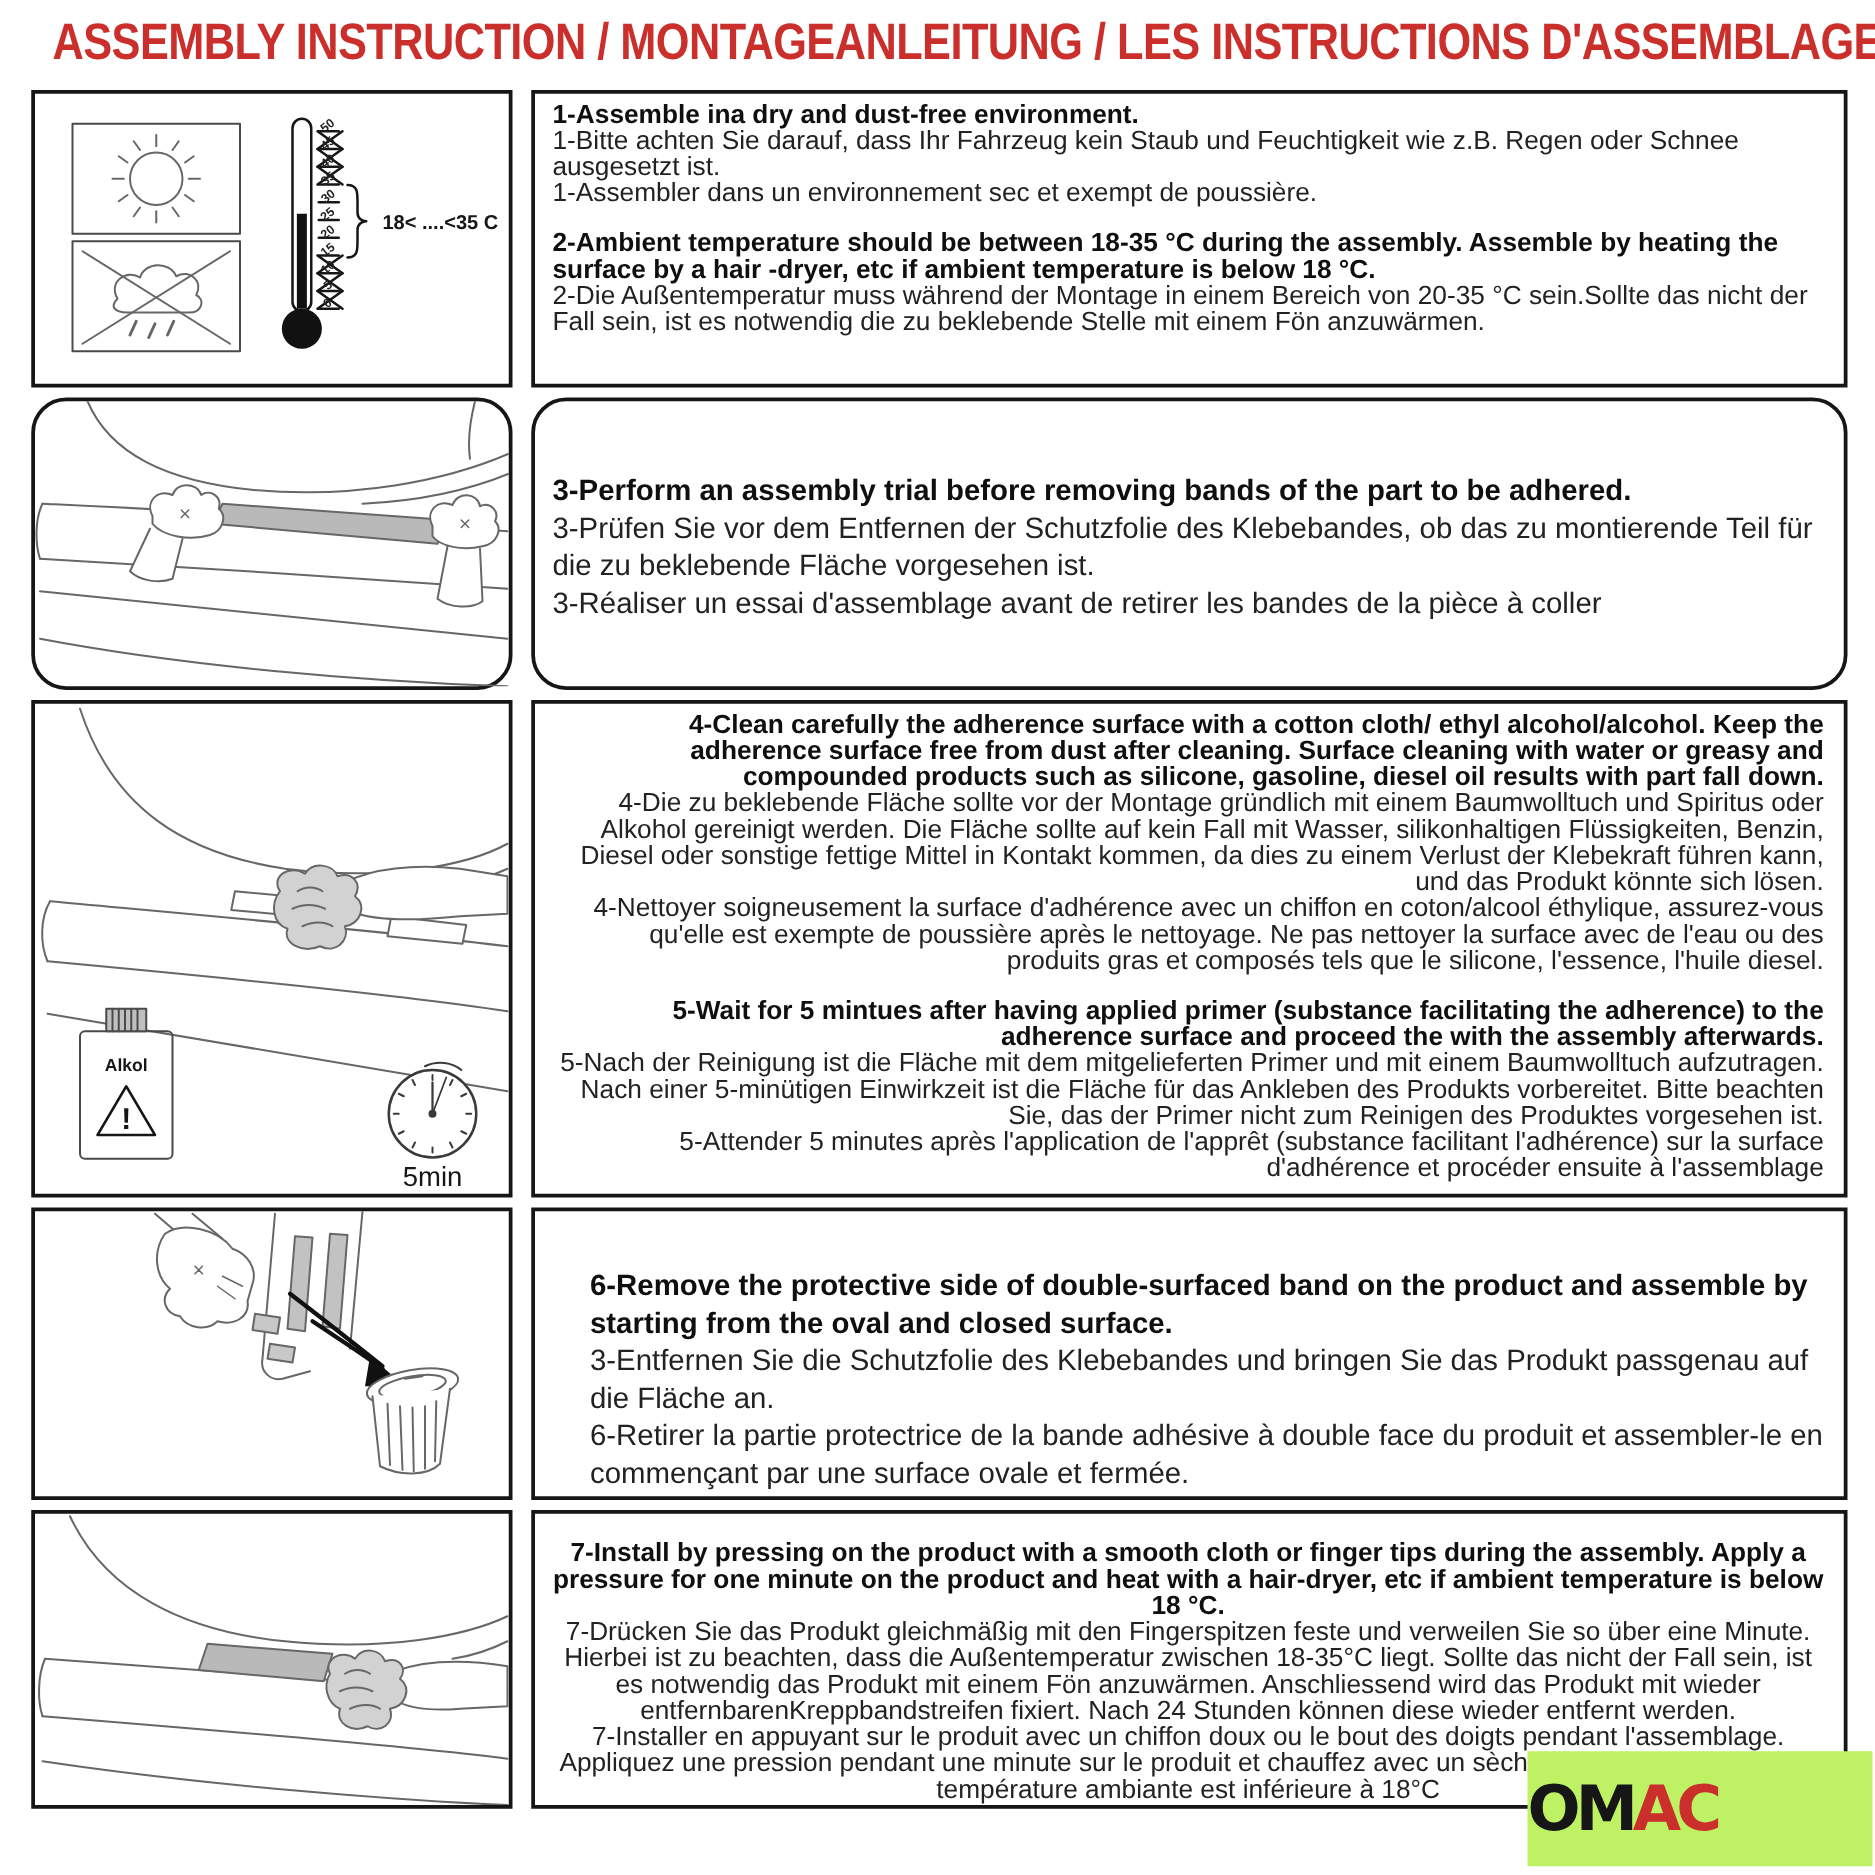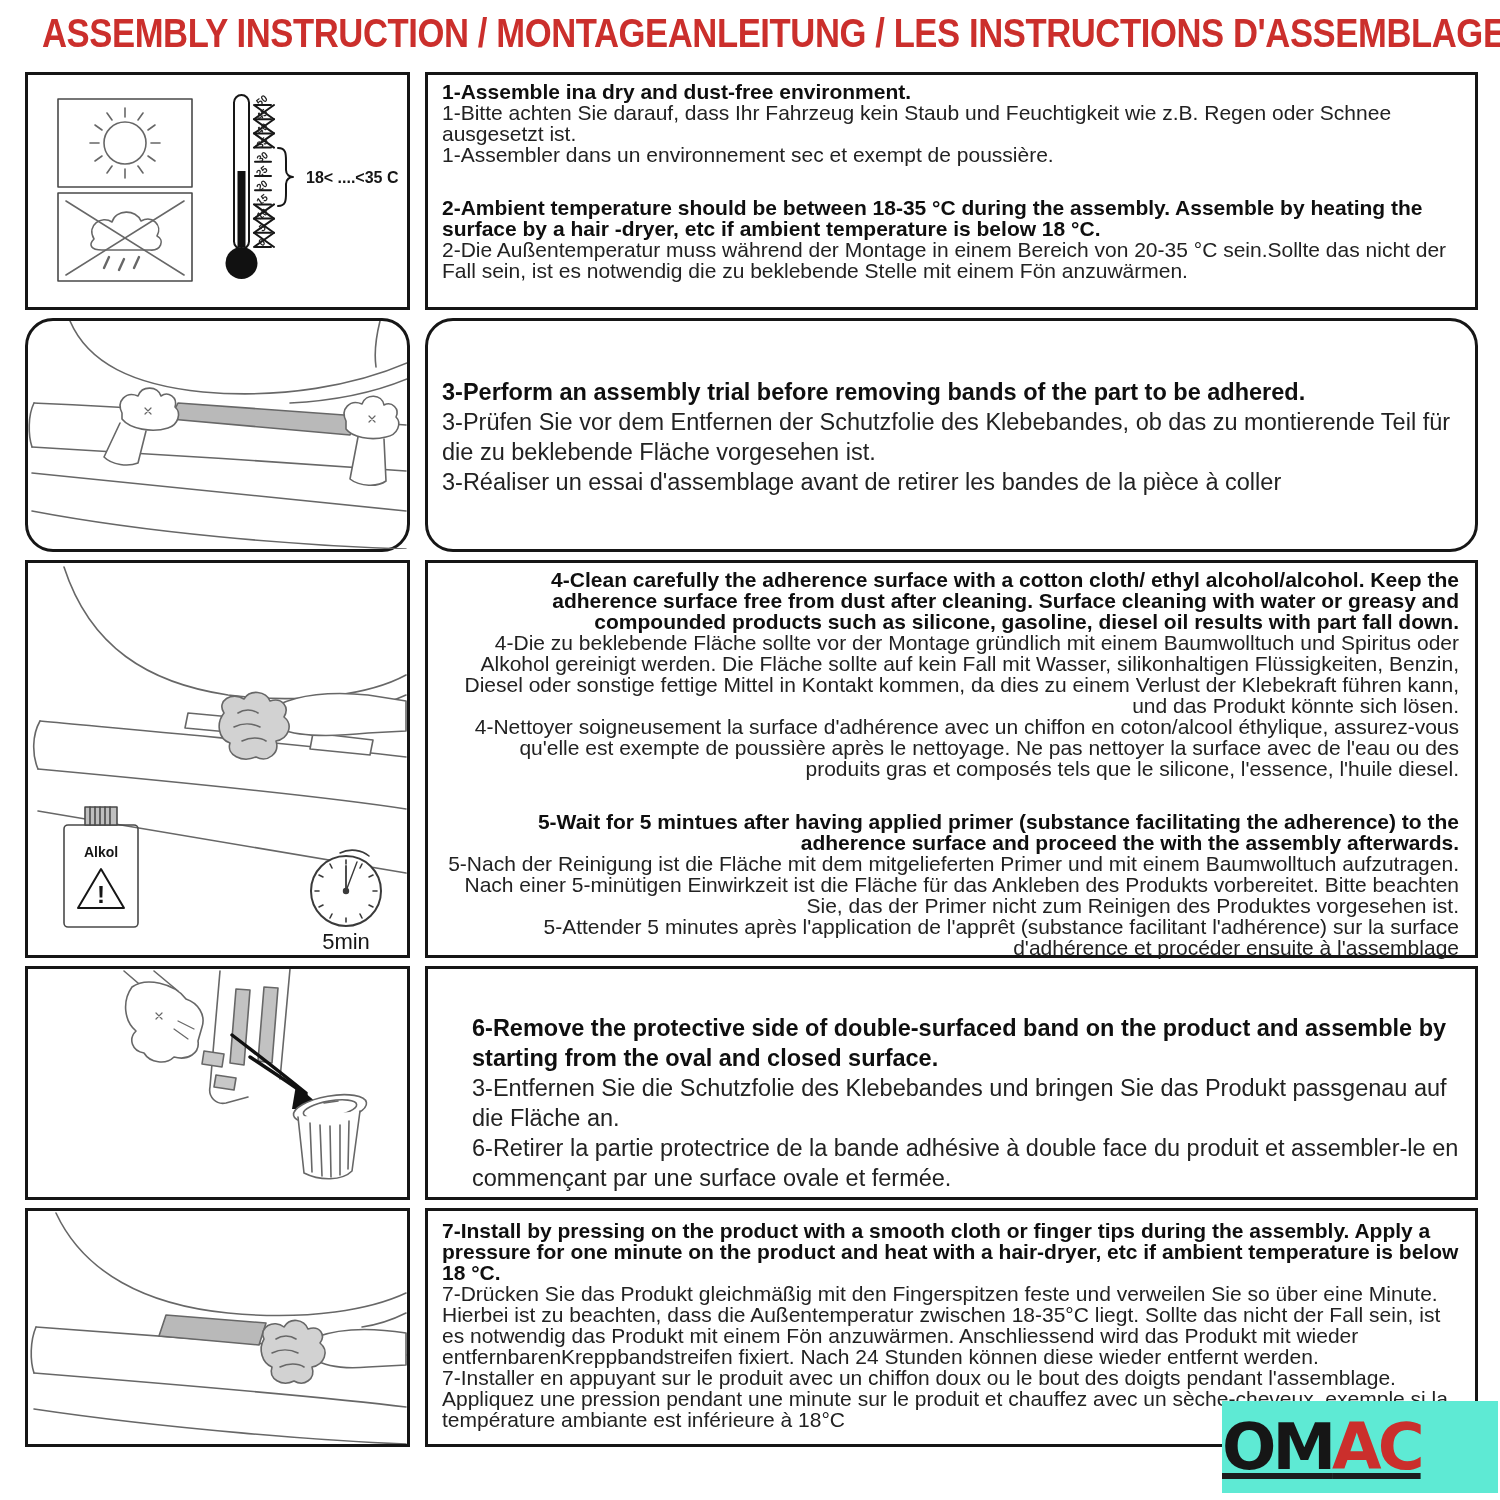--- a/index.html
+++ b/index.html
@@ -11,32 +11,32 @@
   .box{position:absolute;box-sizing:border-box;border:3px solid #161616;background:#fff;}
   .imgbox{left:25px;width:385px;}
   .txtbox{left:425px;width:1053px;padding:6px 16px 0 14px;}
   #img1,#txt1{top:72px;height:238px;}
   #img2,#txt2{top:318px;height:234px;border-radius:28px;}
   #img3,#txt3{top:560px;height:398px;text-align:right;}
   #img4,#txt4{top:966px;height:234px;}
   #img5,#txt5{top:1208px;height:239px;}
   #txt2{padding-top:56px;}
   #txt4{padding-top:44px;padding-left:44px;}
-  #txt5{padding-top:9px;}
+  #txt5{padding-top:21px;text-align:center;}
   .txtbox p{margin:0;}
   .sm p{font-size:21px;line-height:21px;color:#222;}
   .lg p{font-size:23.5px;line-height:30px;color:#222;}
   p.b{font-weight:700;color:#0f0f0f;}
-  p.gap{margin-top:32px;}
+  p.gap{margin-top:19px;}
   svg{display:block;}
   .art{fill:none;stroke:#676767;stroke-width:1.6;stroke-linecap:round;stroke-linejoin:round;}
   .ink{fill:none;stroke:#161616;stroke-width:2;stroke-linecap:round;stroke-linejoin:round;}
-  .logo{position:absolute;left:1222px;top:1401px;width:276px;height:92px;background:#5eead4;
+  .logo{position:absolute;left:1222px;top:1401px;width:276px;height:92px;background:#bef264;
         display:flex;align-items:center;justify-content:flex-start;z-index:5;
-        font-family:"DejaVu Sans",sans-serif;font-weight:800;font-size:64px;letter-spacing:-4px;text-decoration:underline;}
+        font-family:"DejaVu Sans",sans-serif;font-weight:800;font-size:50px;letter-spacing:-4px;}
   .logo .lb{color:#161616;}
   .logo .lr{color:#cb2f2c;}
 </style>
 </head>
 <body>
 
 <div class="page">
 
   <div class="title">ASSEMBLY INSTRUCTION / MONTAGEANLEITUNG / LES INSTRUCTIONS D'ASSEMBLAGE</div>
 

